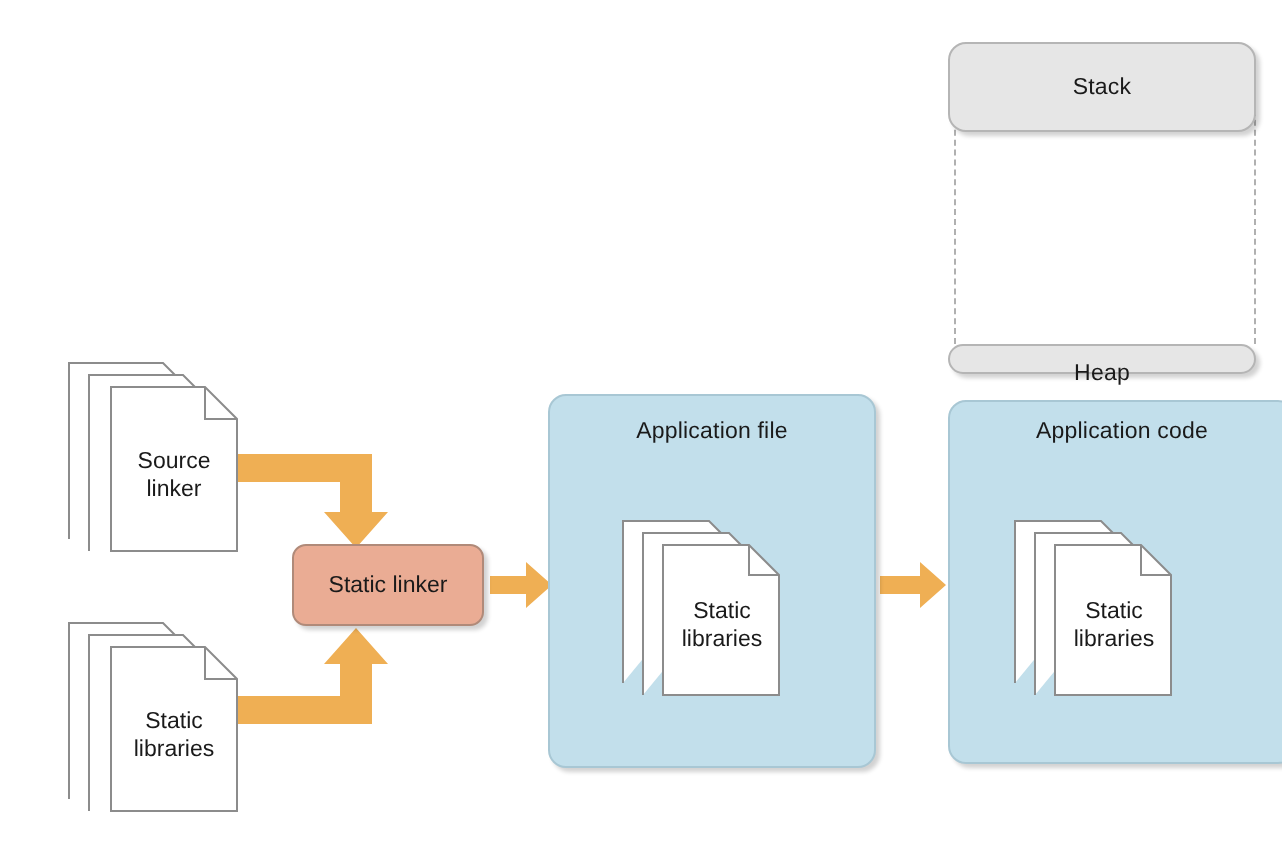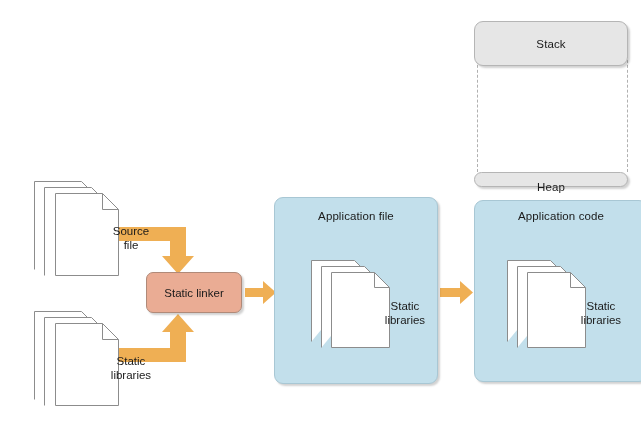--- a/index.html
+++ b/index.html
@@ -56,21 +56,20 @@
   
   .doc-stack { position: absolute; }
   .doc-stack svg { display: block; overflow: visible; }
   .doc-label {
     position: absolute;
     text-align: center;
     font-size: 11.5px;
     line-height: 14px;
     color: #1a1a1a;
     white-space: nowrap;
-    margin-left: 44px;
   }
 
   
   .arrow-svg { position: absolute; overflow: visible; }
 
   
   .rail {
     position: absolute;
     border-left: 1px dashed #b0b0b0;
   }
@@ -102,21 +101,21 @@
       <path d="M1,5 L1,93 L11,93 L11,99 L11,5 Z M1,5 L48,5 L62,5" fill="none"></path>
       <path d="M1.5,93.5 L1.5,5.5 L48.5,5.5 L62.5,19.5" fill="#ffffff" stroke="#8c8c8c" stroke-width="1"></path>
 
       <path d="M11.5,99.5 L11.5,11.5 L58.5,11.5 L72.5,25.5" fill="#ffffff" stroke="#8c8c8c" stroke-width="1"></path>
 
       <path d="M22.5,17.5 L69.5,17.5 L85.5,33.5 L85.5,99.5 L22.5,99.5 Z" fill="#ffffff" stroke="#8c8c8c" stroke-width="1"></path>
       <path d="M69.5,17.5 L69.5,33.5 L85.5,33.5" fill="none" stroke="#8c8c8c" stroke-width="1"></path>
     </svg>
     <div class="doc-label" style="left:22px; top:48px; width:64px;">
       <div>Source</div>
-      <div>file</div>
+      <div>linker</div>
     </div>
   </div>
 
   <div class="doc-stack" style="left:33px; top:306px;">
     <svg width="108" height="104" viewBox="0 0 108 104">
       <path d="M1.5,93.5 L1.5,5.5 L48.5,5.5 L62.5,19.5" fill="#ffffff" stroke="#8c8c8c" stroke-width="1"></path>
       <path d="M11.5,99.5 L11.5,11.5 L58.5,11.5 L72.5,25.5" fill="#ffffff" stroke="#8c8c8c" stroke-width="1"></path>
       <path d="M22.5,17.5 L69.5,17.5 L85.5,33.5 L85.5,99.5 L22.5,99.5 Z" fill="#ffffff" stroke="#8c8c8c" stroke-width="1"></path>
       <path d="M69.5,17.5 L69.5,33.5 L85.5,33.5" fill="none" stroke="#8c8c8c" stroke-width="1"></path>
     </svg>

